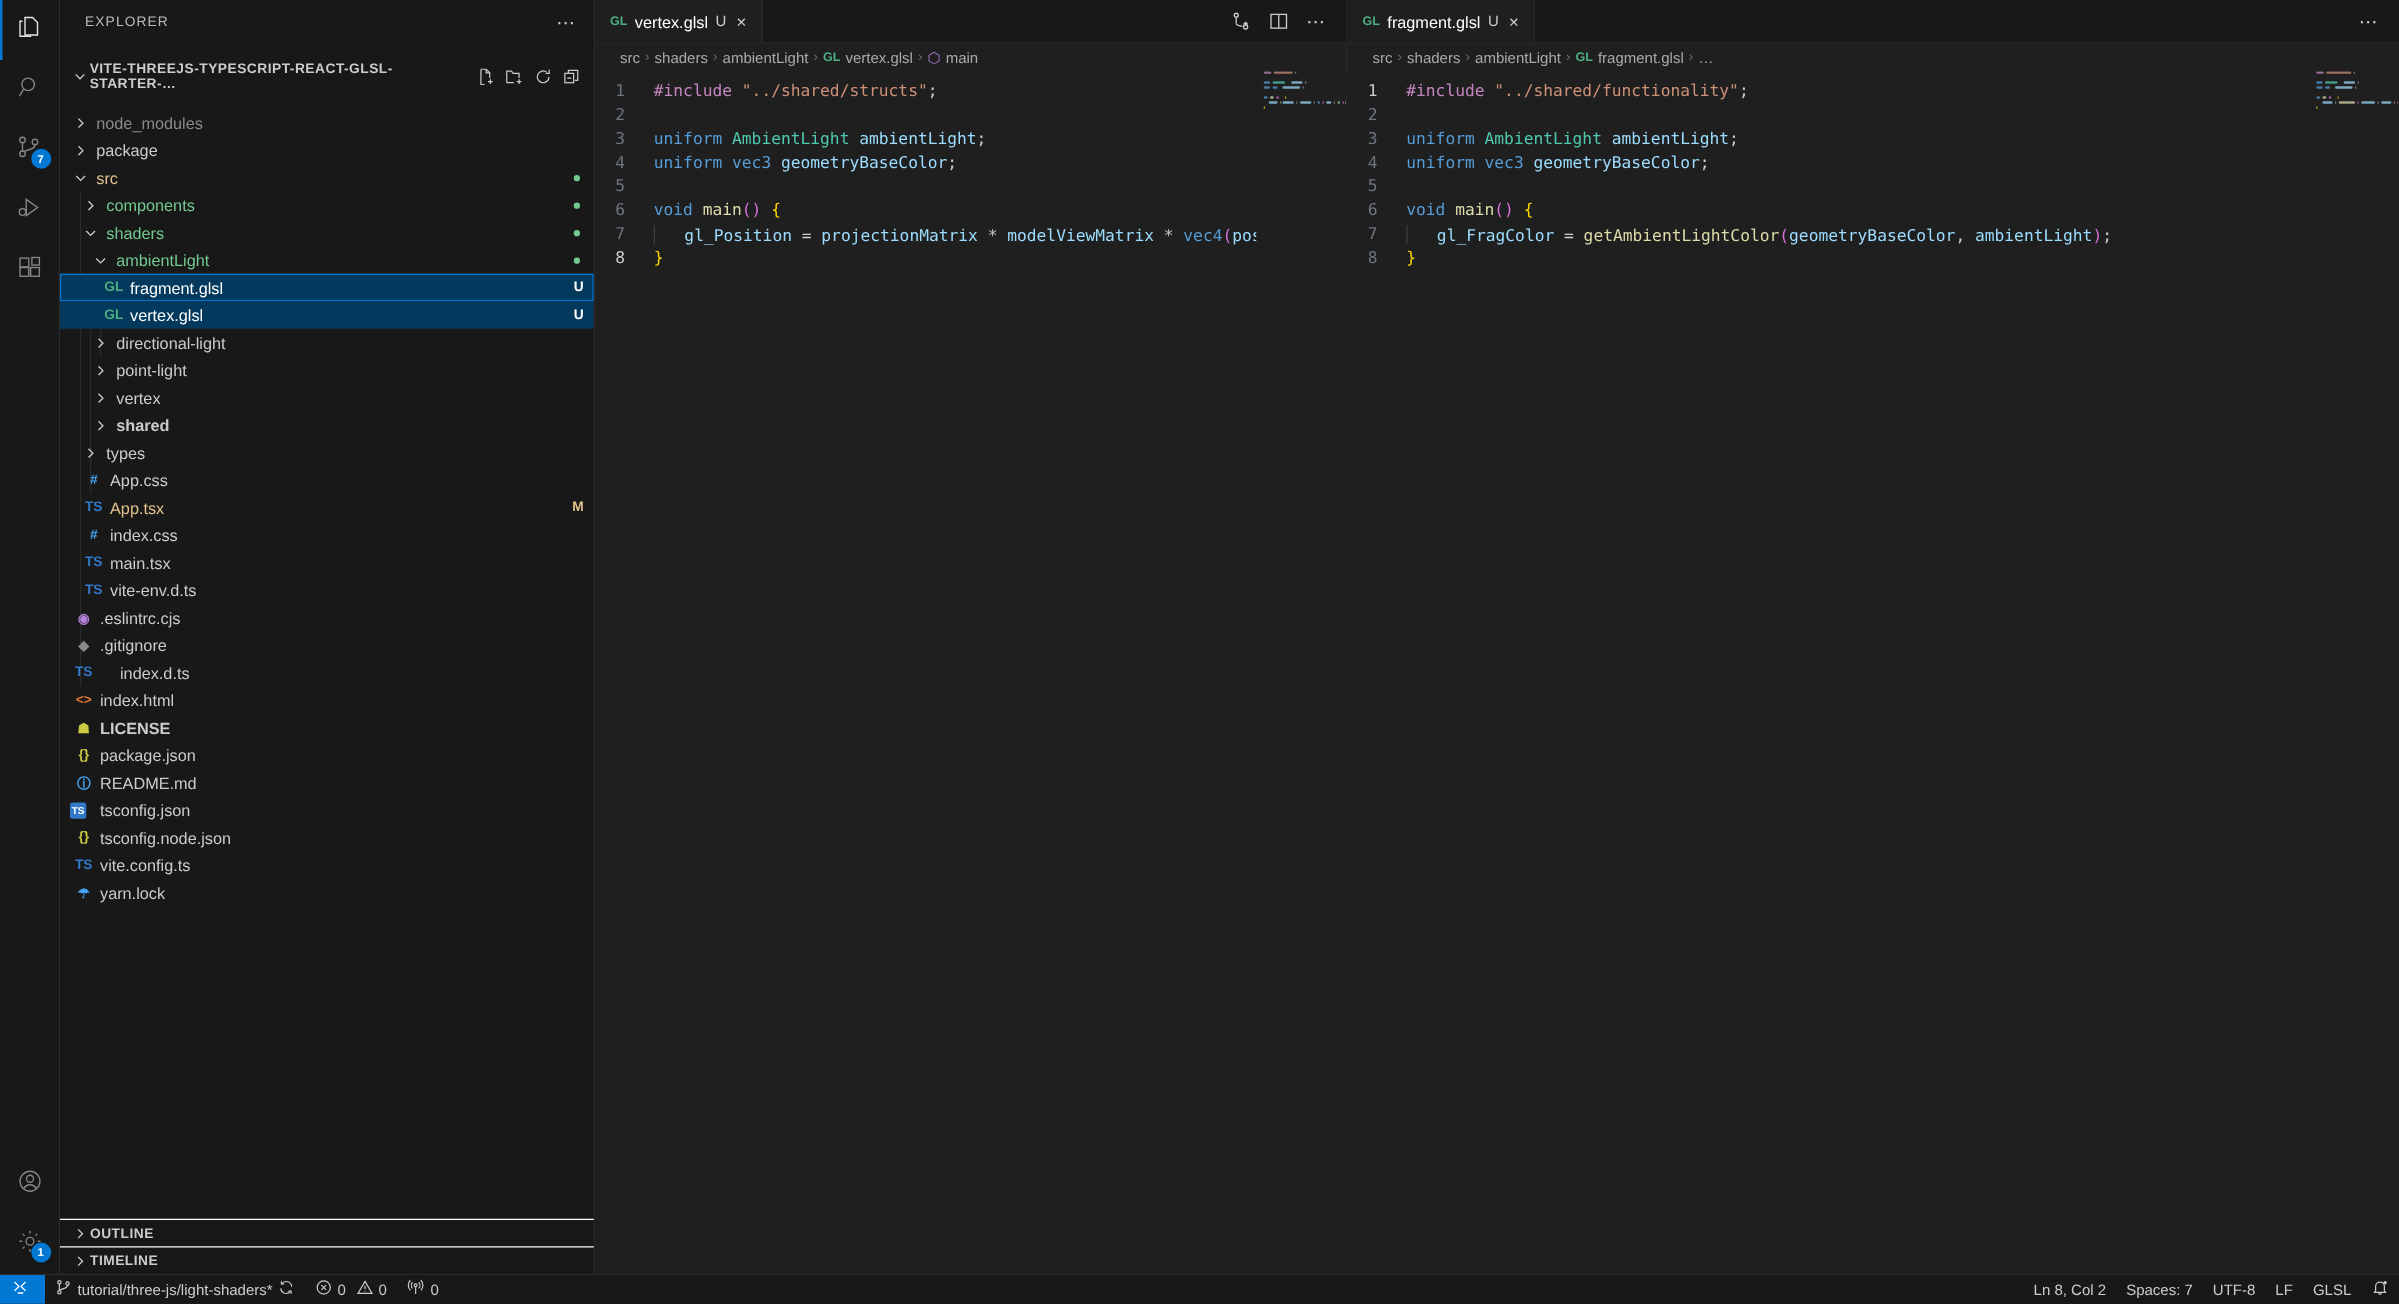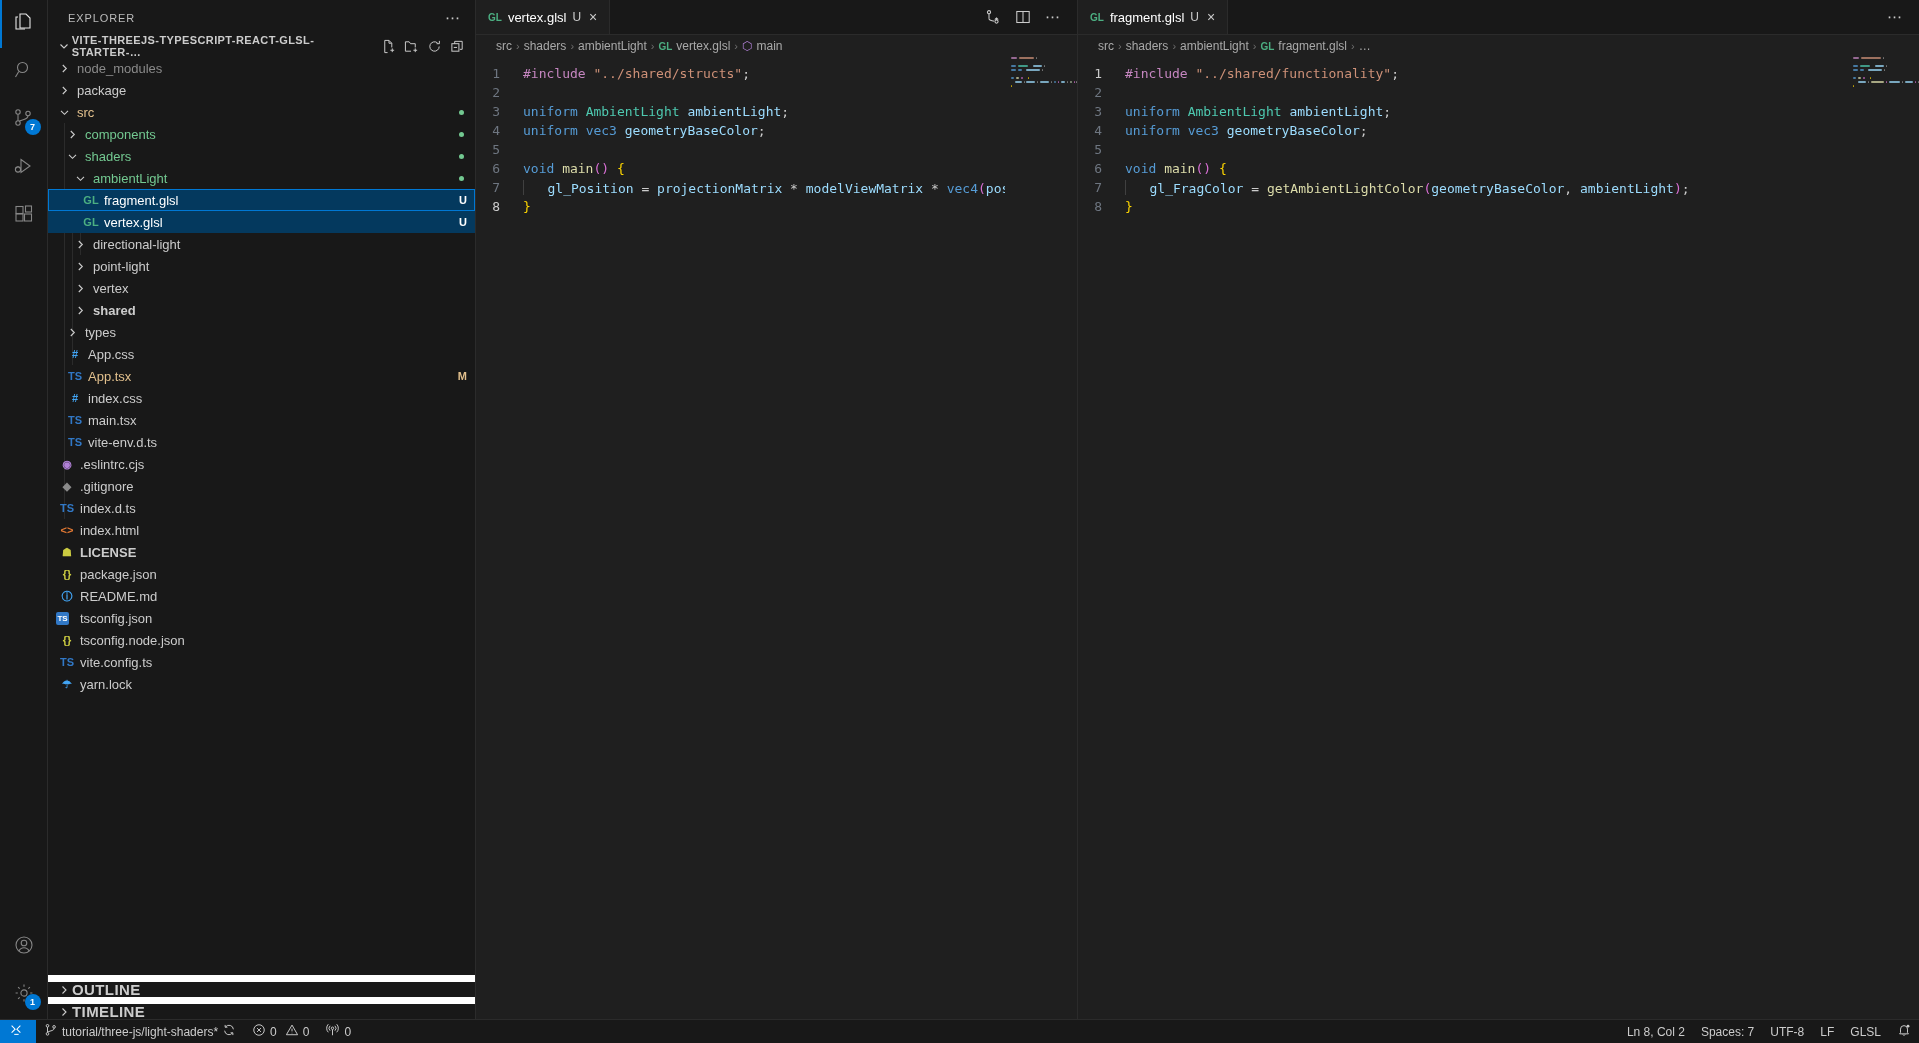--- a/index.html
+++ b/index.html
@@ -31,21 +31,21 @@
   .ab-badge {
     position:absolute; right:7px; bottom:9px;
     background:#0078d4; color:#fff; border-radius:50%;
     min-width:16px; height:16px; font-size:9px; line-height:16px;
     text-align:center; font-weight:600; padding:0 1px;
   }
 
   
   .sidebar {
     width:428px; flex:0 0 428px; background:#181818;
-    display:flex; flex-direction:column; border-right:1px solid #2b2b2b;
+    display:flex; flex-direction:column; border-right:1px solid #2b2b2b;gap:15px;
   }
   .sb-title {
     height:35px; display:flex; align-items:center; justify-content:space-between;
     padding:0 8px 0 20px; color:#bbbbbb; font-size:11px; letter-spacing:.9px;
     text-transform:uppercase; flex:0 0 35px;
   }
   .sb-dots { color:#cccccc; font-size:15px; padding:0 6px; cursor:pointer; letter-spacing:1px;}
   .sb-section-header {
     height:22px; display:flex; align-items:center; padding-left:8px;
     color:#cccccc; font-size:11px; font-weight:bold; letter-spacing:.4px;
@@ -71,22 +71,22 @@
   }
   .row .flabel { flex:0 0 auto; }
   .row .fbadge { margin-left:auto; font-size:11px; font-weight:700; padding-left:8px; }
   .indent-guide {
     position:absolute; top:0; bottom:0; width:1px; background:#2b2b2b;
   }
   .dot { width:5px; height:5px; border-radius:50%; background:#73c991; margin-left:auto; margin-right:3px;}
   .sb-bottom { display:flex; flex-direction:column; }
   .sb-panel {
     height:22px; display:flex; align-items:center; padding-left:8px;
-    font-size:15px; font-weight:bold; color:#cccccc; letter-spacing:.4px;
-    border-top:7px solid #ffffff; cursor:pointer;
+    font-size:11px; font-weight:bold; color:#cccccc; letter-spacing:.4px;
+    border-top:1px solid #ffffff; cursor:pointer;
   }
 
   
   .editors { display:flex; flex:1; min-width:0; }
   .editor-group { display:flex; flex-direction:column; min-width:0; position:relative; background:#1f1f1f; }
   .eg-left { flex:0 0 602px; border-right:1px solid #2b2b2b; }
   .eg-right { flex:1; }
   .tabsbar {
     height:35px; flex:0 0 35px; background:#181818; display:flex; align-items:stretch;
     border-bottom:1px solid #2b2b2b;
@@ -440,21 +440,21 @@
           <div class="row" style="padding-left: 8px;">
             <span class="ficon" style="color: rgb(177, 128, 215);">◉</span>
             <span class="flabel" style="padding-left: 2px;">.eslintrc.cjs</span>
           </div>
           <div class="row" style="padding-left: 8px;">
             <span class="ficon" style="color: rgb(138, 138, 138);">◆</span>
             <span class="flabel" style="padding-left: 2px;">.gitignore</span>
           </div>
           <div class="row" style="padding-left: 8px;">
             <span class="ficon" style="color: rgb(49, 120, 198);">TS</span>
-            <span class="flabel" style="padding-left: 2px;">index.d.ts</span>
+            <span class="flabel" style="padding-left: 2px; margin-left: 16px;">index.d.ts</span>
           </div>
           <div class="row" style="padding-left: 8px;">
             <span class="ficon" style="color: rgb(227, 121, 51);">&lt;&gt;</span>
             <span class="flabel" style="padding-left: 2px;">index.html</span>
           </div>
           <div class="row" style="padding-left: 8px;">
             <span class="ficon" style="color: rgb(203, 203, 65);">☗</span>
             <span class="flabel" style="padding-left: 2px; font-weight: bold;">LICENSE</span>
           </div>
           <div class="row" style="padding-left: 8px;">

